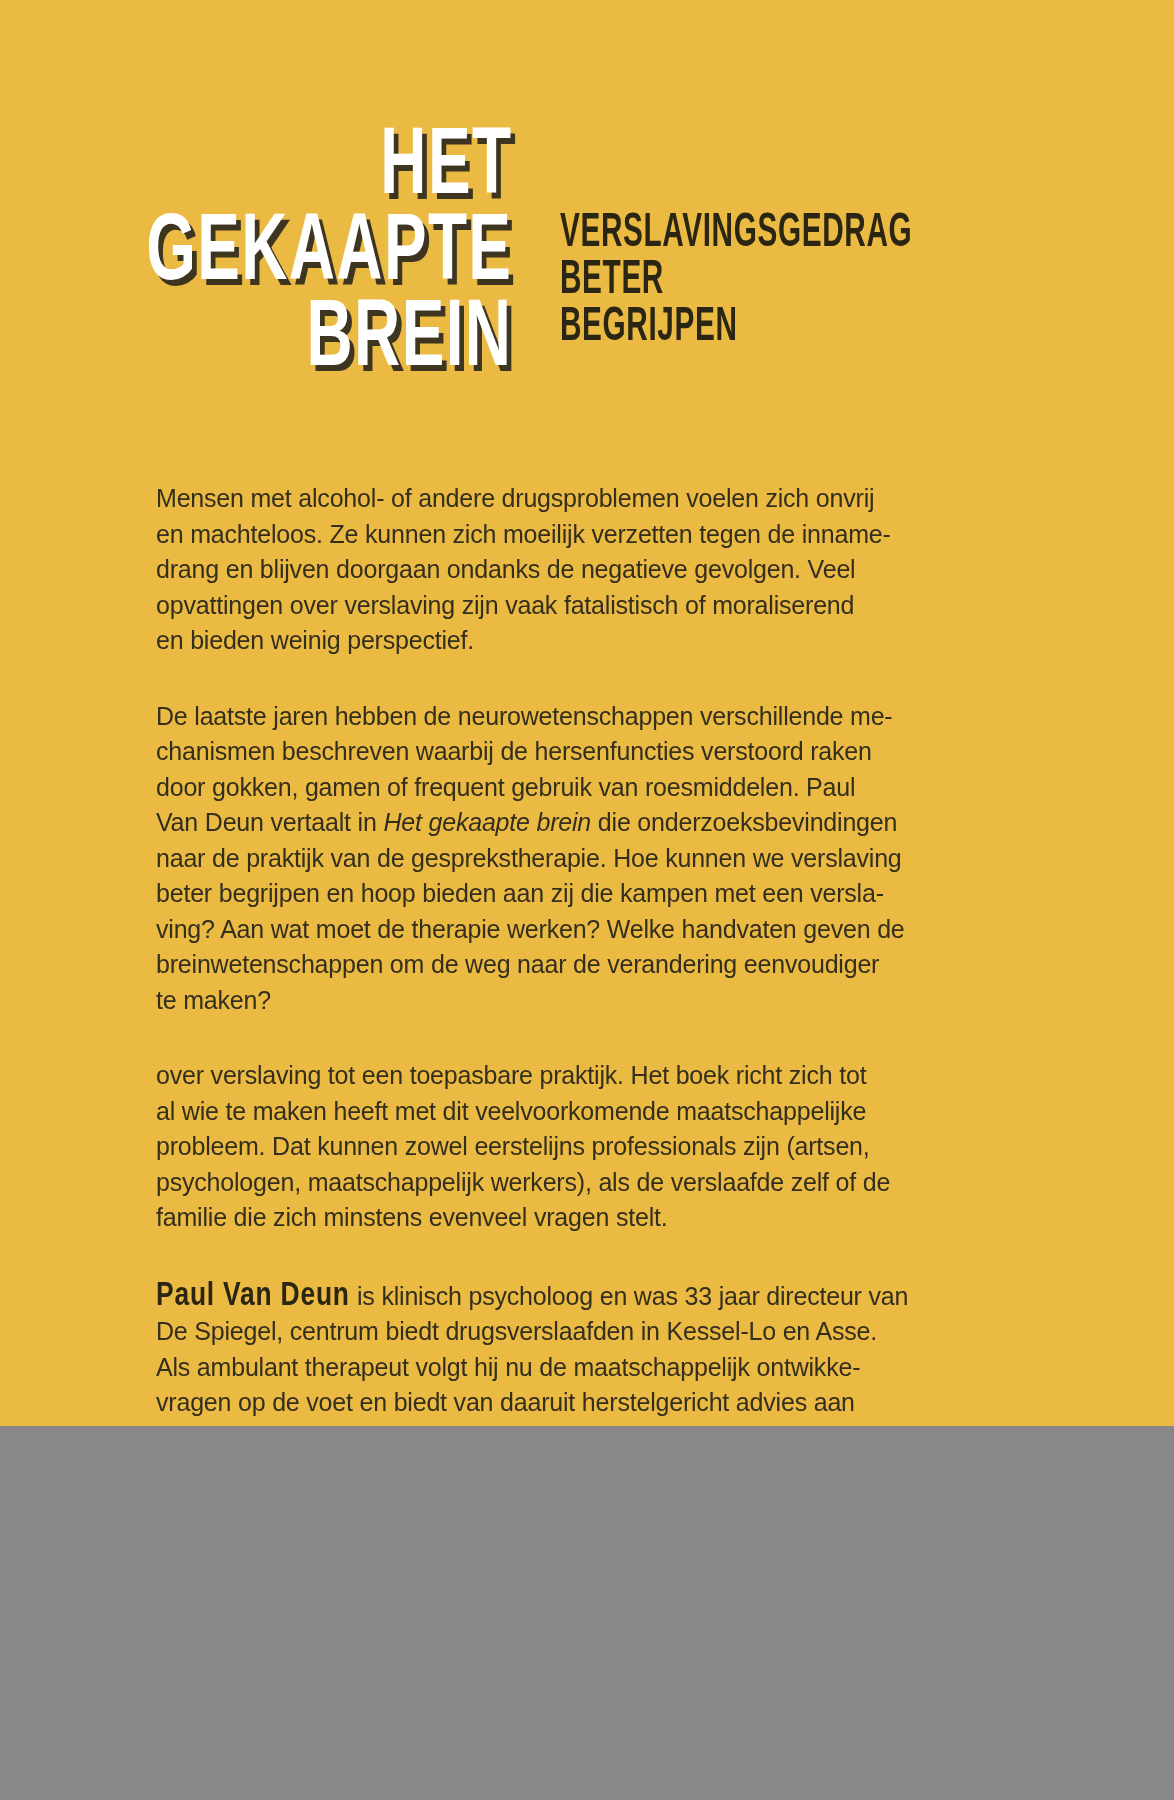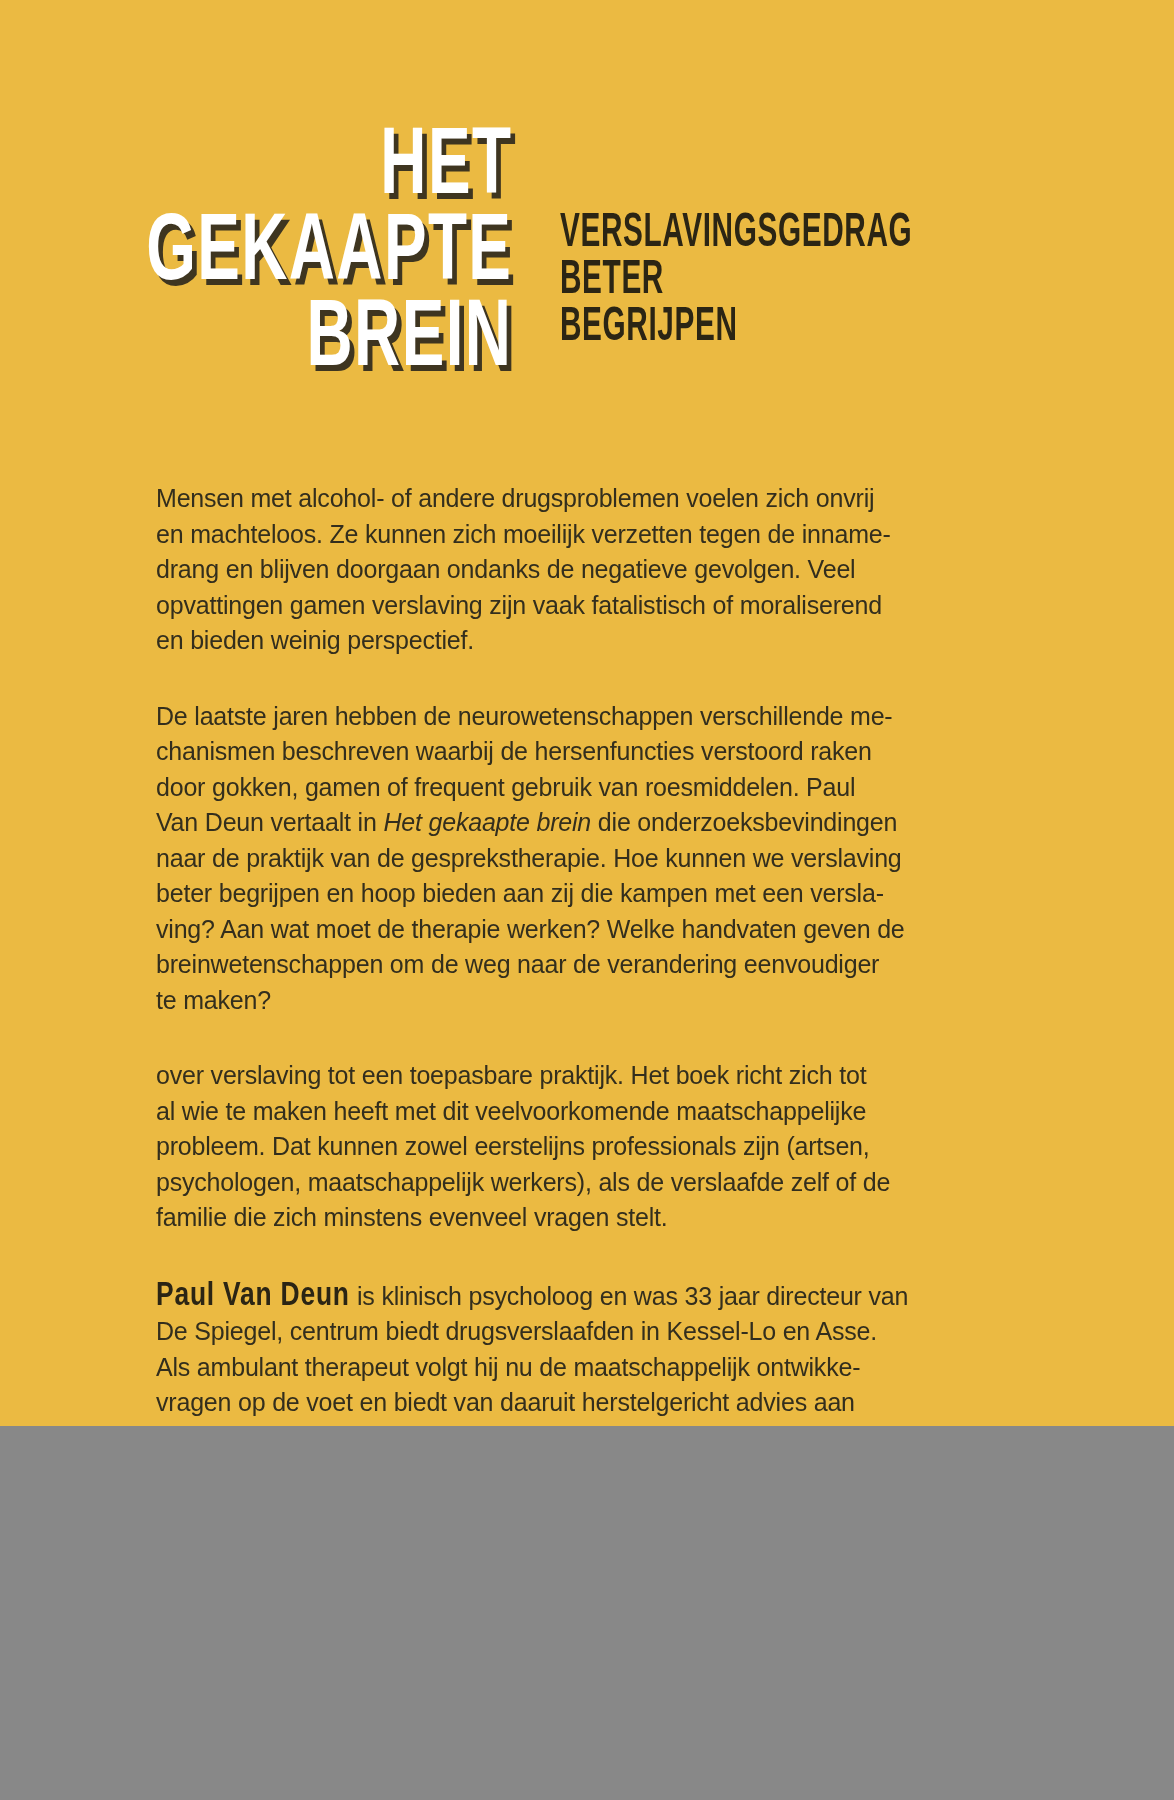--- a/index.html
+++ b/index.html
@@ -88,21 +88,21 @@
     <div class="sl">VERSLAVINGSGEDRAG</div>
     <div class="sl">BETER</div>
     <div class="sl">BEGRIJPEN</div>
   </div>
 
   <div class="bodytext">
       <div class="para">
         <div class="tline"><span>Mensen met alcohol- of andere drugsproblemen voelen zich onvrij</span></div>
         <div class="tline"><span>en machteloos. Ze kunnen zich moeilijk verzetten tegen de inname-</span></div>
         <div class="tline"><span>drang en blijven doorgaan ondanks de negatieve gevolgen. Veel</span></div>
-        <div class="tline"><span>opvattingen gamen verslaving zijn vaak fatalistisch of moraliserend</span></div>
+        <div class="tline"><span>opvattingen over verslaving zijn vaak fatalistisch of moraliserend</span></div>
         <div class="tline"><span>en bieden weinig perspectief.</span></div>
       </div>
       <div class="para">
         <div class="tline"><span>De laatste jaren hebben de neurowetenschappen verschillende me-</span></div>
         <div class="tline"><span>chanismen beschreven waarbij de hersenfuncties verstoord raken</span></div>
         <div class="tline"><span>door gokken, gamen of frequent gebruik van roesmiddelen. Paul</span></div>
         <div class="tline"><span>Van Deun vertaalt in </span><span class="italic">Het gekaapte brein</span><span> die onderzoeksbevindingen</span></div>
         <div class="tline"><span>naar de praktijk van de gesprekstherapie. Hoe kunnen we verslaving</span></div>
         <div class="tline"><span>beter begrijpen en hoop bieden aan zij die kampen met een versla-</span></div>
         <div class="tline"><span>ving? Aan wat moet de therapie werken? Welke handvaten geven de</span></div>

